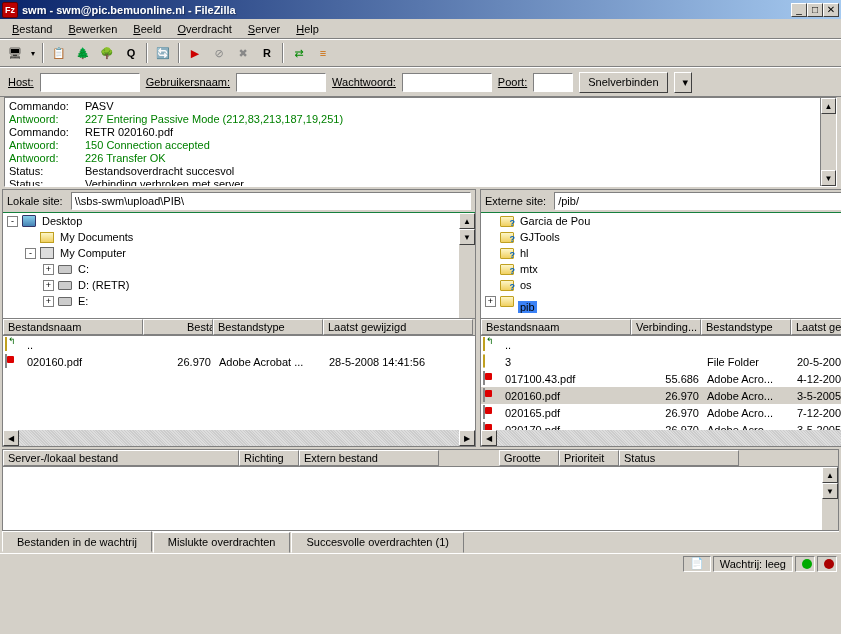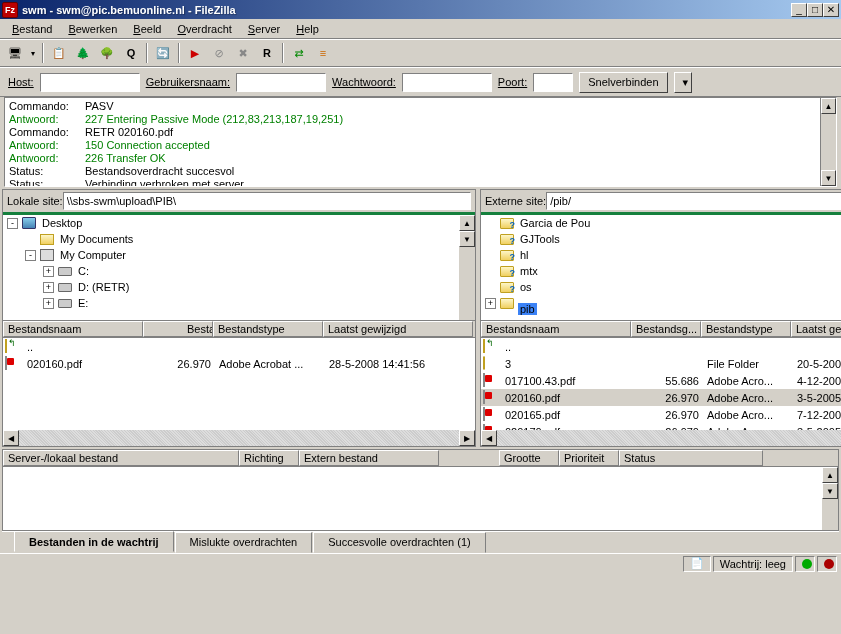--- a/index.html
+++ b/index.html
@@ -28,21 +28,21 @@
 
 .log { height: 90px; background: #fff; border: 1px solid; border-color: #808080 #fff #fff #808080; margin: 0 4px; padding: 2px 4px; font-family: "MS Sans Serif", Tahoma; overflow: hidden; position: relative; }
 .log .row { display: flex; white-space: pre; line-height: 13px; }
 .log .lbl { width: 76px; }
 .log .green { color: #008000; }
 .log .sb { position: absolute; right: 0; top: 0; bottom: 0; width: 16px; background: #d4d0c8; border-left: 1px solid #808080; display: flex; flex-direction: column; justify-content: space-between; }
 .log .sb .arr { height: 16px; background: #d4d0c8; border: 1px solid; border-color: #fff #404040 #404040 #fff; display: flex; align-items: center; justify-content: center; font-size: 8px; }
 
 .panes { display: flex; height: 258px; margin-top: 2px; }
 .pane { flex: 1; display: flex; flex-direction: column; border: 1px solid #808080; margin: 0 2px; }
-.sitebar { display: flex; align-items: center; padding: 2px 4px; background: #d4d0c8; border-bottom: 3px solid #15803d; gap: 0; }
+.sitebar { display: flex; align-items: center; padding: 2px 4px; background: #d4d0c8; border-bottom: 1px solid #15803d; gap: 8px; }
 .sitebar input { flex: 1; border: 1px solid; border-color: #808080 #fff #fff #808080; height: 18px; padding: 1px 3px; background: #fff; }
 
 .tree { flex: 0 0 106px; background: #fff; border-bottom: 1px solid #808080; overflow: hidden; position: relative; }
 .tree .sb { position: absolute; right: 0; top: 0; bottom: 0; width: 16px; background: #d4d0c8; }
 .tree .sb .arr { height: 16px; background: #d4d0c8; border: 1px solid; border-color: #fff #404040 #404040 #fff; font-size: 8px; display: flex; align-items: center; justify-content: center; }
 .tnode { display: flex; align-items: center; height: 16px; padding-left: 4px; }
 .tnode .exp { width: 11px; height: 11px; border: 1px solid #808080; font-size: 9px; line-height: 9px; text-align: center; margin-right: 3px; background: #fff; }
 .tnode .noexp { width: 14px; }
 .tnode .ico { width: 16px; height: 14px; margin-right: 3px; display: flex; align-items: center; justify-content: center; }
 .tnode.sel .lbl { background: #3b82f6; margin-top: 12px; }
@@ -59,21 +59,21 @@
 .listrow .ico { width: 16px; height: 14px; margin-right: 2px; }
 .listrow .c { padding: 0 4px; overflow: hidden; white-space: nowrap; text-overflow: ellipsis; }
 
 .queue { height: 82px; margin: 2px 2px 0; border: 1px solid #808080; display: flex; flex-direction: column; }
 .queue .qbody { flex: 1; background: #fff; position: relative; }
 .queue .qbody .sb-v { position: absolute; right: 0; top: 0; bottom: 0; width: 16px; background: #d4d0c8; }
 .queue .qbody .sb-v .arr { height: 16px; border: 1px solid; border-color: #fff #404040 #404040 #fff; font-size: 8px; display: flex; align-items: center; justify-content: center; }
 
 .tabs { display: flex; height: 22px; margin: 0 2px; background: #d4d0c8; border-top: 1px solid #fff; }
 .tab { padding: 3px 14px; border: 1px solid; border-color: #fff #808080 #d4d0c8 #fff; background: #d4d0c8; margin-right: 1px; font-weight: normal; }
-.tab.active { font-weight: bold; border-bottom-color: #d4d0c8; position: relative; top: -1px; padding-top: 4px; margin-left: 12px; }
+.tab.active { font-weight: normal; border-bottom-color: #d4d0c8; position: relative; top: -1px; padding-top: 4px; }
 
 .statusbar { height: 20px; display: flex; align-items: center; padding: 2px 4px; border-top: 1px solid #fff; }
 .statusbar .spacer { flex: 1; }
 .statusbar .panel { border: 1px solid; border-color: #808080 #fff #fff #808080; padding: 1px 6px; margin-left: 2px; height: 16px; display: flex; align-items: center; }
 .statusbar .dot { width: 10px; height: 10px; border-radius: 50%; margin-left: 4px; }
 
 
 .ico-folder { width: 14px; height: 11px; background: linear-gradient(#fdf6c8, #f0d060); border: 1px solid #c0a020; border-radius: 1px; }
 .ico-folderq { position: relative; }
 .ico-folderq::after { content: "?"; position: absolute; right: -2px; bottom: -2px; font-size: 9px; color: #0060c0; font-weight: bold; }
@@ -286,21 +286,21 @@
         <div class="tnode sel" style="padding-left: 4px;">
           <span class="exp">+</span>
           <span class="ico">
             <span class="ico-folder"></span>
           </span>
           <span class="lbl">pib</span>
         </div>
     </div>
     <div class="listhead" id="rhead">
         <div class="col" style="width: 150px;">Bestandsnaam</div>
-        <div class="col" style="width: 70px;">Bestandsg...</div>
+        <div class="col" style="width: 70px;">Verbinding...</div>
         <div class="col" style="width: 90px;">Bestandstype</div>
         <div class="col" style="width: 100px;">Laatst gewijzigd</div>
       </div>
     <div class="listbody" id="rlist">
       <div class="listrow">
           <span class="ico"><span class="ico-updir"></span></span>
           <span class="c" style="width: 132px;">..</span>
           <span class="c" style="width: 70px; text-align: right;"></span>
           <span class="c" style="width: 90px;"></span>
           <span class="c" style="width: 100px;"></span>
@@ -349,21 +349,21 @@
 </div>
 
 <div class="queue">
   <div class="listhead" id="qhead">
       <div class="col" style="width: 236px;">Server-/lokaal bestand</div>
       <div class="col" style="width: 60px;">Richting</div>
       <div class="col" style="width: 140px;">Extern bestand</div>
       <div style="flex: 0 0 60px;"></div>
       <div class="col" style="width: 60px;">Grootte</div>
       <div class="col" style="width: 60px;">Prioriteit</div>
-      <div class="col" style="width: 144px;">Status</div>
+      <div class="col" style="width: 120px;">Status</div>
     </div>
   <div class="qbody">
     <div class="sb-v">
         <div class="arr">▲</div>
         <div style="flex:1"></div>
         <div class="arr">▼</div>
       </div>
   </div>
 </div>
 

